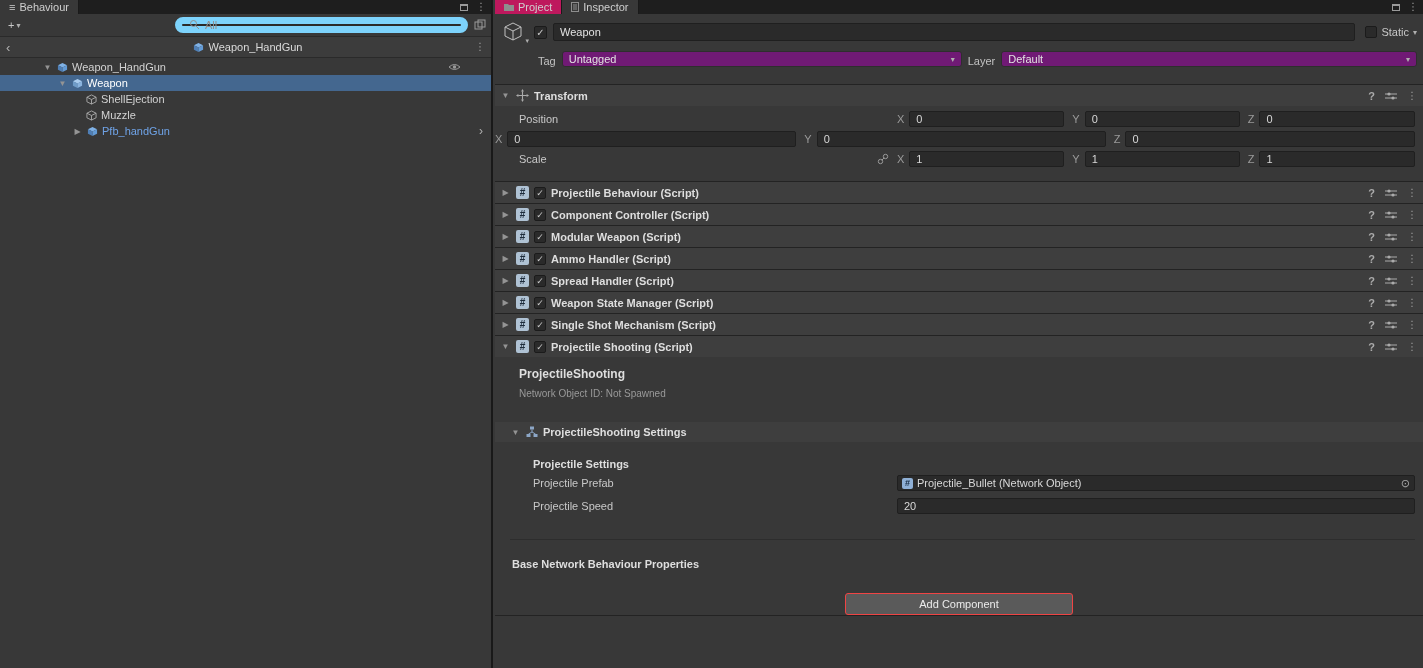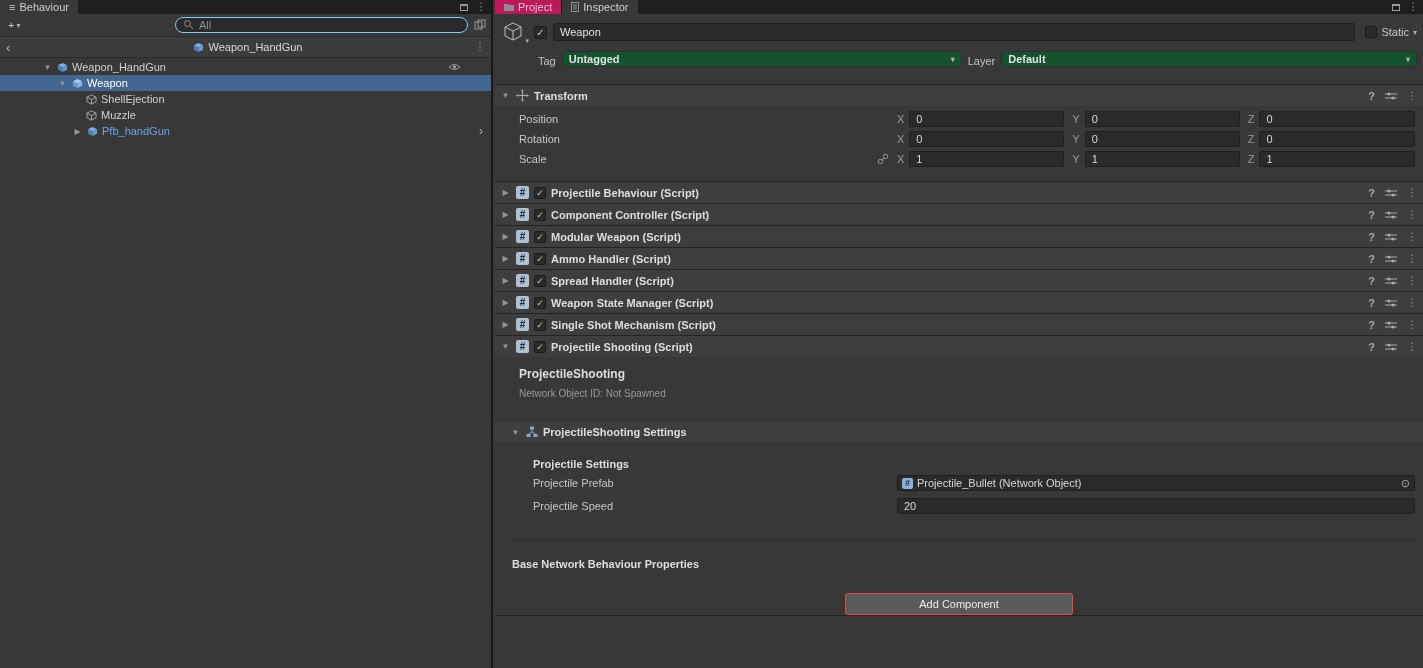--- a/index.html
+++ b/index.html
@@ -41,21 +41,21 @@
     display: flex; flex-direction: column;
   }
   .h-toolbar {
     height: 22px; display: flex; align-items: center; padding: 0 5px;
     background: #383838;
   }
   .add-btn { display: flex; align-items: center; gap: 2px; color: #C8C8C8; padding: 0 3px; }
   .add-btn .dd { font-size: 8px; color: #AFAFAF; }
   .search-box {
     margin-left: auto; width: 293px; height: 16px;
-    background: #2A2A2A; border: 1px solid #7dd3fc; border-radius: 8px;
+    background: #2A2A2A; border: 7px solid #7dd3fc; border-radius: 8px;
     display: flex; align-items: center; gap: 4px; padding: 0 7px; color: #8F8F8F;
   }
   .toolbar-right-icon { margin-left: 6px; }
   .breadcrumb {
     height: 22px; background: #3C3C3C;
     border-top: 1px solid #2A2A2A; border-bottom: 1px solid #2A2A2A;
     display: flex; align-items: center; padding: 0 6px;
   }
   .back-arrow { color: #AFAFAF; font-size: 13px; width: 14px; }
   .crumb-center { flex: 1; display: flex; align-items: center; justify-content: center; gap: 5px; color: #DADADA; }
@@ -87,23 +87,23 @@
   .checkbox.small { width: 12px; height: 12px; font-size: 9px; }
   .name-field {
     flex: 1; height: 18px; background: #2A2A2A; border: 1px solid #1F1F1F;
     border-radius: 2px; display: flex; align-items: center; padding: 0 6px; color: #E2E2E2;
   }
   .static-group { display: flex; align-items: center; gap: 4px; padding: 0 2px 0 4px; color: #C8C8C8; }
   .dd-caret { font-size: 8px; color: #AFAFAF; }
   .head-row2 { display: flex; align-items: flex-end; gap: 6px; margin-top: 5px; height: 18px; padding-left: 36px; }
   .mini-label { color: #C2C2C2; flex: none; }
   .popup {
-    height: 16px; background: #14532d; border: 1px solid #2E2E2E; border-radius: 3px;
+    height: 16px; background: #701a75; border: 1px solid #2E2E2E; border-radius: 3px;
     display: flex; align-items: center; justify-content: space-between;
-    padding: 0 6px; color: #E2E2E2; gap: 6px; font-weight: bold;
+    padding: 0 6px; color: #E2E2E2; gap: 6px;
   }
   .popup-tag { width: 400px; }
   .popup-layer { flex: 1; margin-right: 2px; }
 
   .comp-header {
     height: 22px; background: #3E3E3E; border-top: 1px solid #232323;
     display: flex; align-items: center; gap: 5px; padding: 0 6px 0 5px;
   }
   .comp-title { font-weight: bold; color: #DEDEDE; }
   .hdr-right { margin-left: auto; display: flex; align-items: center; gap: 10px; color: #ABABAB; }
@@ -354,23 +354,20 @@
               <span class="axis">Y</span>
               <span class="nfield">0</span>
             </span>
           <span class="vec-item">
               <span class="axis">Z</span>
               <span class="nfield">0</span>
             </span>
         </span>
       </div>
       <div class="prop-row">
-        <span class="prop-label">
-            <span>Rotation</span>
-          </span>
         <span class="vec">
           <span class="vec-item">
               <span class="axis">X</span>
               <span class="nfield">0</span>
             </span>
           <span class="vec-item">
               <span class="axis">Y</span>
               <span class="nfield">0</span>
             </span>
           <span class="vec-item">

